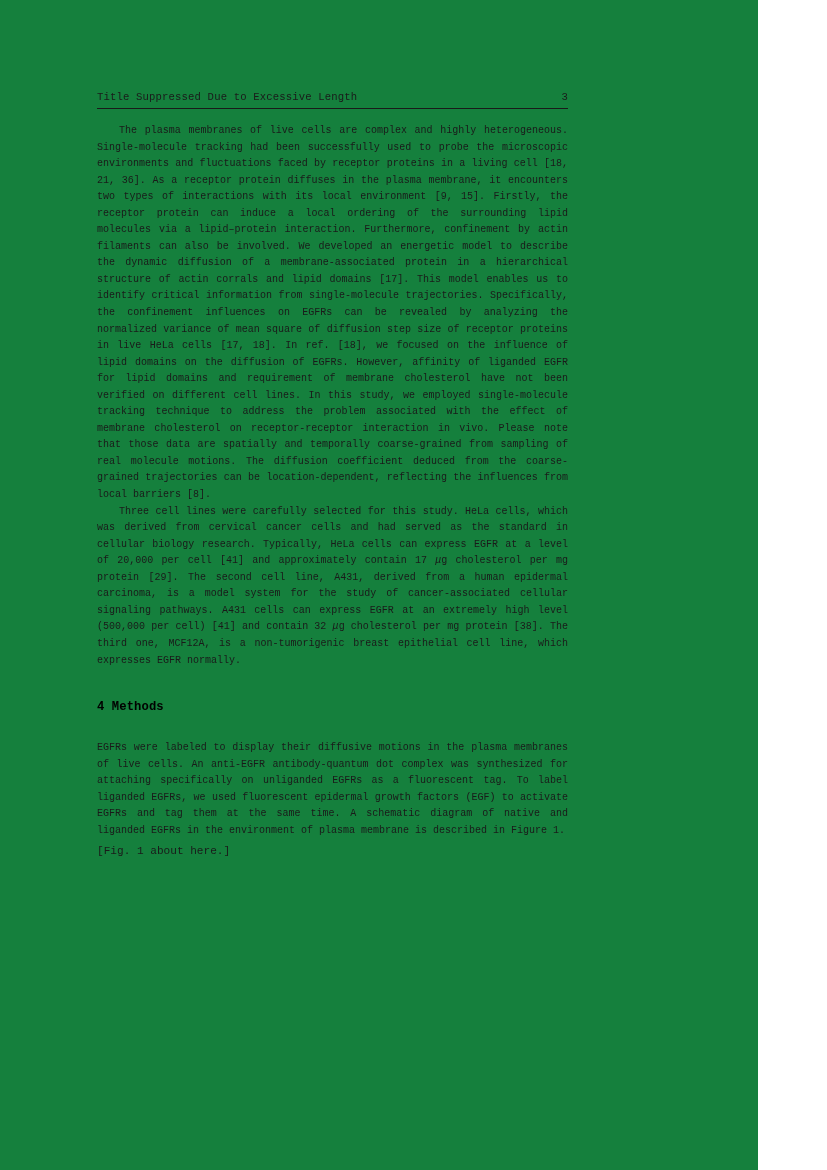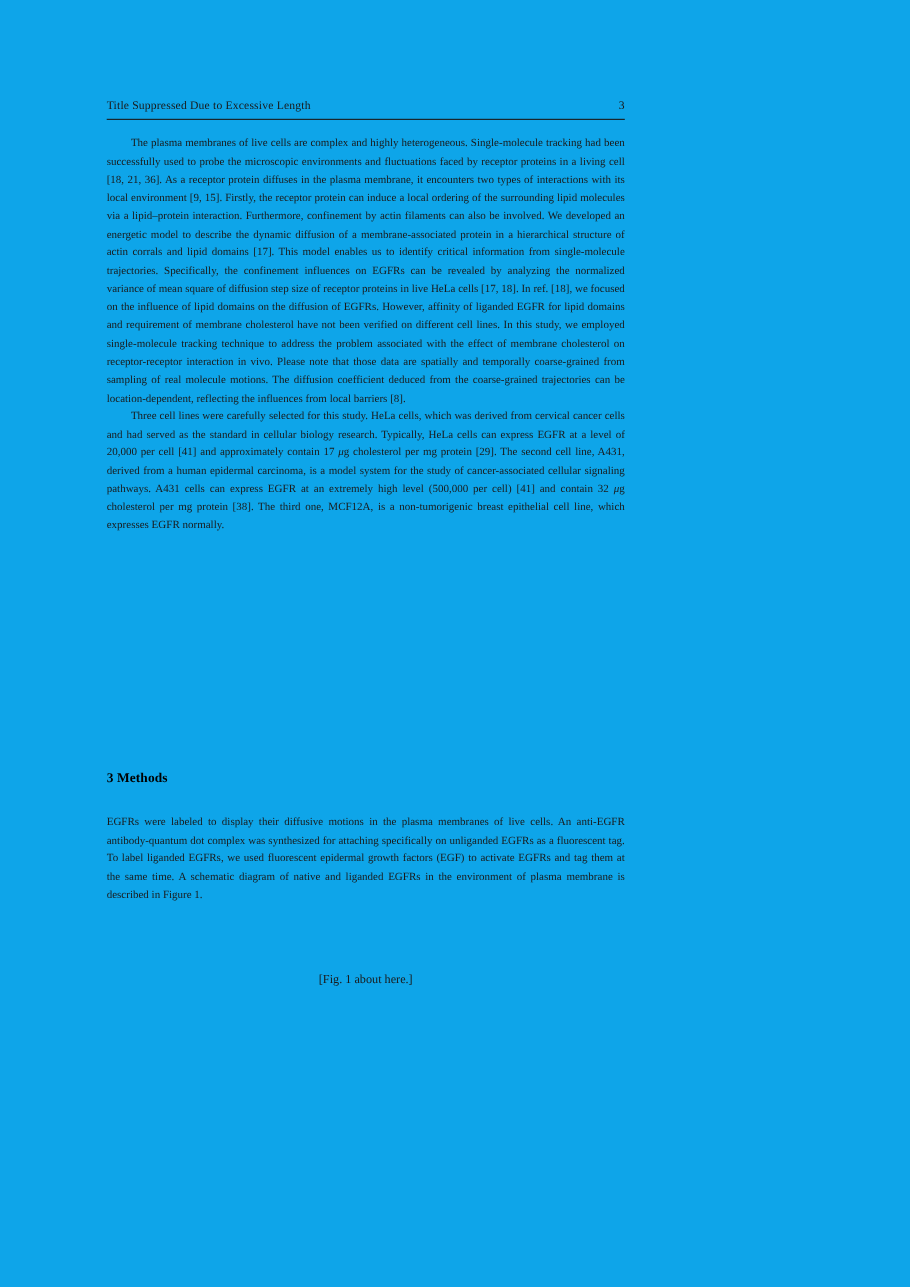--- a/index.html
+++ b/index.html
@@ -12,23 +12,24 @@
     height: 1170px;
     font-family: "Liberation Serif", "DejaVu Serif", serif;
     color: #1a1a1a;
     overflow: hidden;
     position: relative;
   }
 
   .page {
     position: absolute;
     left: 0; top: 0;
-    width: 827px;
+    width: 758px;
     height: 1170px;
-    background: #0ea5e9;
+    background: #15803d;
+    font-family: Liberation Mono, monospace;
   }
 
   
   .content {
     position: absolute;
     left: 97px;
     top: 0;
     width: 471px;
   }
 
@@ -102,23 +103,23 @@
   .methods-body {
     position: absolute;
     left: 0;
     top: 740px;
     width: 471px;
   }
 
   .figure-placeholder {
     position: absolute;
     left: 0;
-    top: 883px;
+    top: 843px;
     width: 471px;
-    text-align: center;
+    text-align: left;
     font-size: 11.1px;
     line-height: 16.55px;
     color: #1a1a1a;
   }
 
   .mu {
     font-style: italic;
   }
 </style>
 </head>
@@ -135,21 +136,21 @@
 
     <div class="head-rule"></div>
 
     <div class="body-block">
       <p class="para">The plasma membranes of live cells are complex and highly heterogeneous. Single-molecule tracking had been successfully used to probe the microscopic environments and fluctuations faced by receptor proteins in a living cell [18, 21, 36]. As a receptor protein diffuses in the plasma membrane, it encounters two types of interactions with its local environment [9, 15]. Firstly, the receptor protein can induce a local ordering of the surrounding lipid molecules via a lipid–protein interaction. Furthermore, confinement by actin filaments can also be involved. We developed an energetic model to describe the dynamic diffusion of a membrane-associated protein in a hierarchical structure of actin corrals and lipid domains [17]. This model enables us to identify critical information from single-molecule trajectories. Specifically, the confinement influences on EGFRs can be revealed by analyzing the normalized variance of mean square of diffusion step size of receptor proteins in live HeLa cells [17, 18]. In ref. [18], we focused on the influence of lipid domains on the diffusion of EGFRs. However, affinity of liganded EGFR for lipid domains and requirement of membrane cholesterol have not been verified on different cell lines. In this study, we employed single-molecule tracking technique to address the problem associated with the effect of membrane cholesterol on receptor-receptor interaction in vivo. Please note that those data are spatially and temporally coarse-grained from sampling of real molecule motions. The diffusion coefficient deduced from the coarse-grained trajectories can be location-dependent, reflecting the influences from local barriers [8].</p>
 
       <p class="para"><span>Three cell lines were carefully selected for this study. HeLa cells, which was derived from cervical cancer cells and had served as the standard in cellular biology research. Typically, HeLa cells can express EGFR at a level of 20,000 per cell [41] and approximately contain 17 </span><span class="mu">μ</span><span>g cholesterol per mg protein [29]. The second cell line, A431, derived from a human epidermal carcinoma, is a model system for the study of cancer-associated cellular signaling pathways. A431 cells can express EGFR at an extremely high level (500,000 per cell) [41] and contain 32 </span><span class="mu">μ</span><span>g cholesterol per mg protein [38]. The third one, MCF12A, is a non-tumorigenic breast epithelial cell line, which expresses EGFR normally.</span></p>
     </div>
 
     <div class="methods-block">
-      <h2 class="section-heading">3 Methods</h2>
+      <h2 class="section-heading">4 Methods</h2>
     </div>
 
     <div class="methods-body">
       <p class="para noindent">EGFRs were labeled to display their diffusive motions in the plasma membranes of live cells. An anti-EGFR antibody-quantum dot complex was synthesized for attaching specifically on unliganded EGFRs as a fluorescent tag. To label liganded EGFRs, we used fluorescent epidermal growth factors (EGF) to activate EGFRs and tag them at the same time. A schematic diagram of native and liganded EGFRs in the environment of plasma membrane is described in Figure 1.</p>
     </div>
 
     <div class="figure-placeholder">
       <span>[Fig. 1 about here.]</span>
     </div>
 

